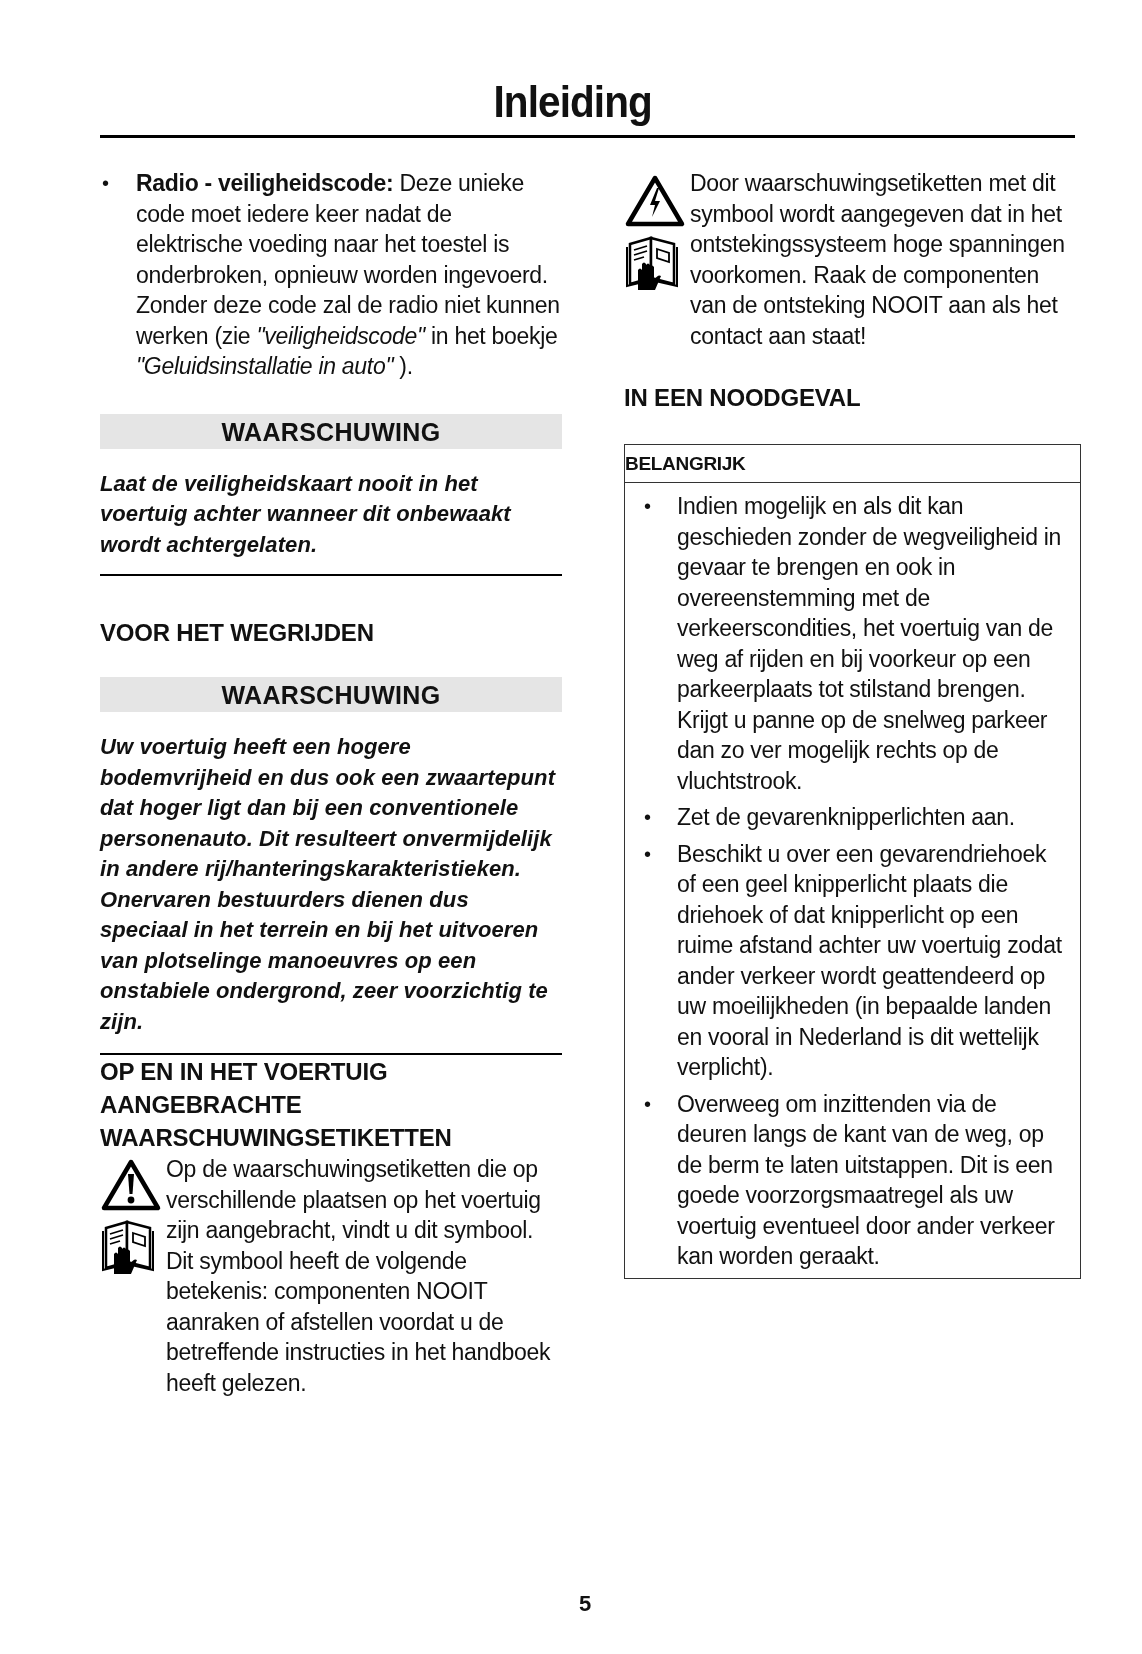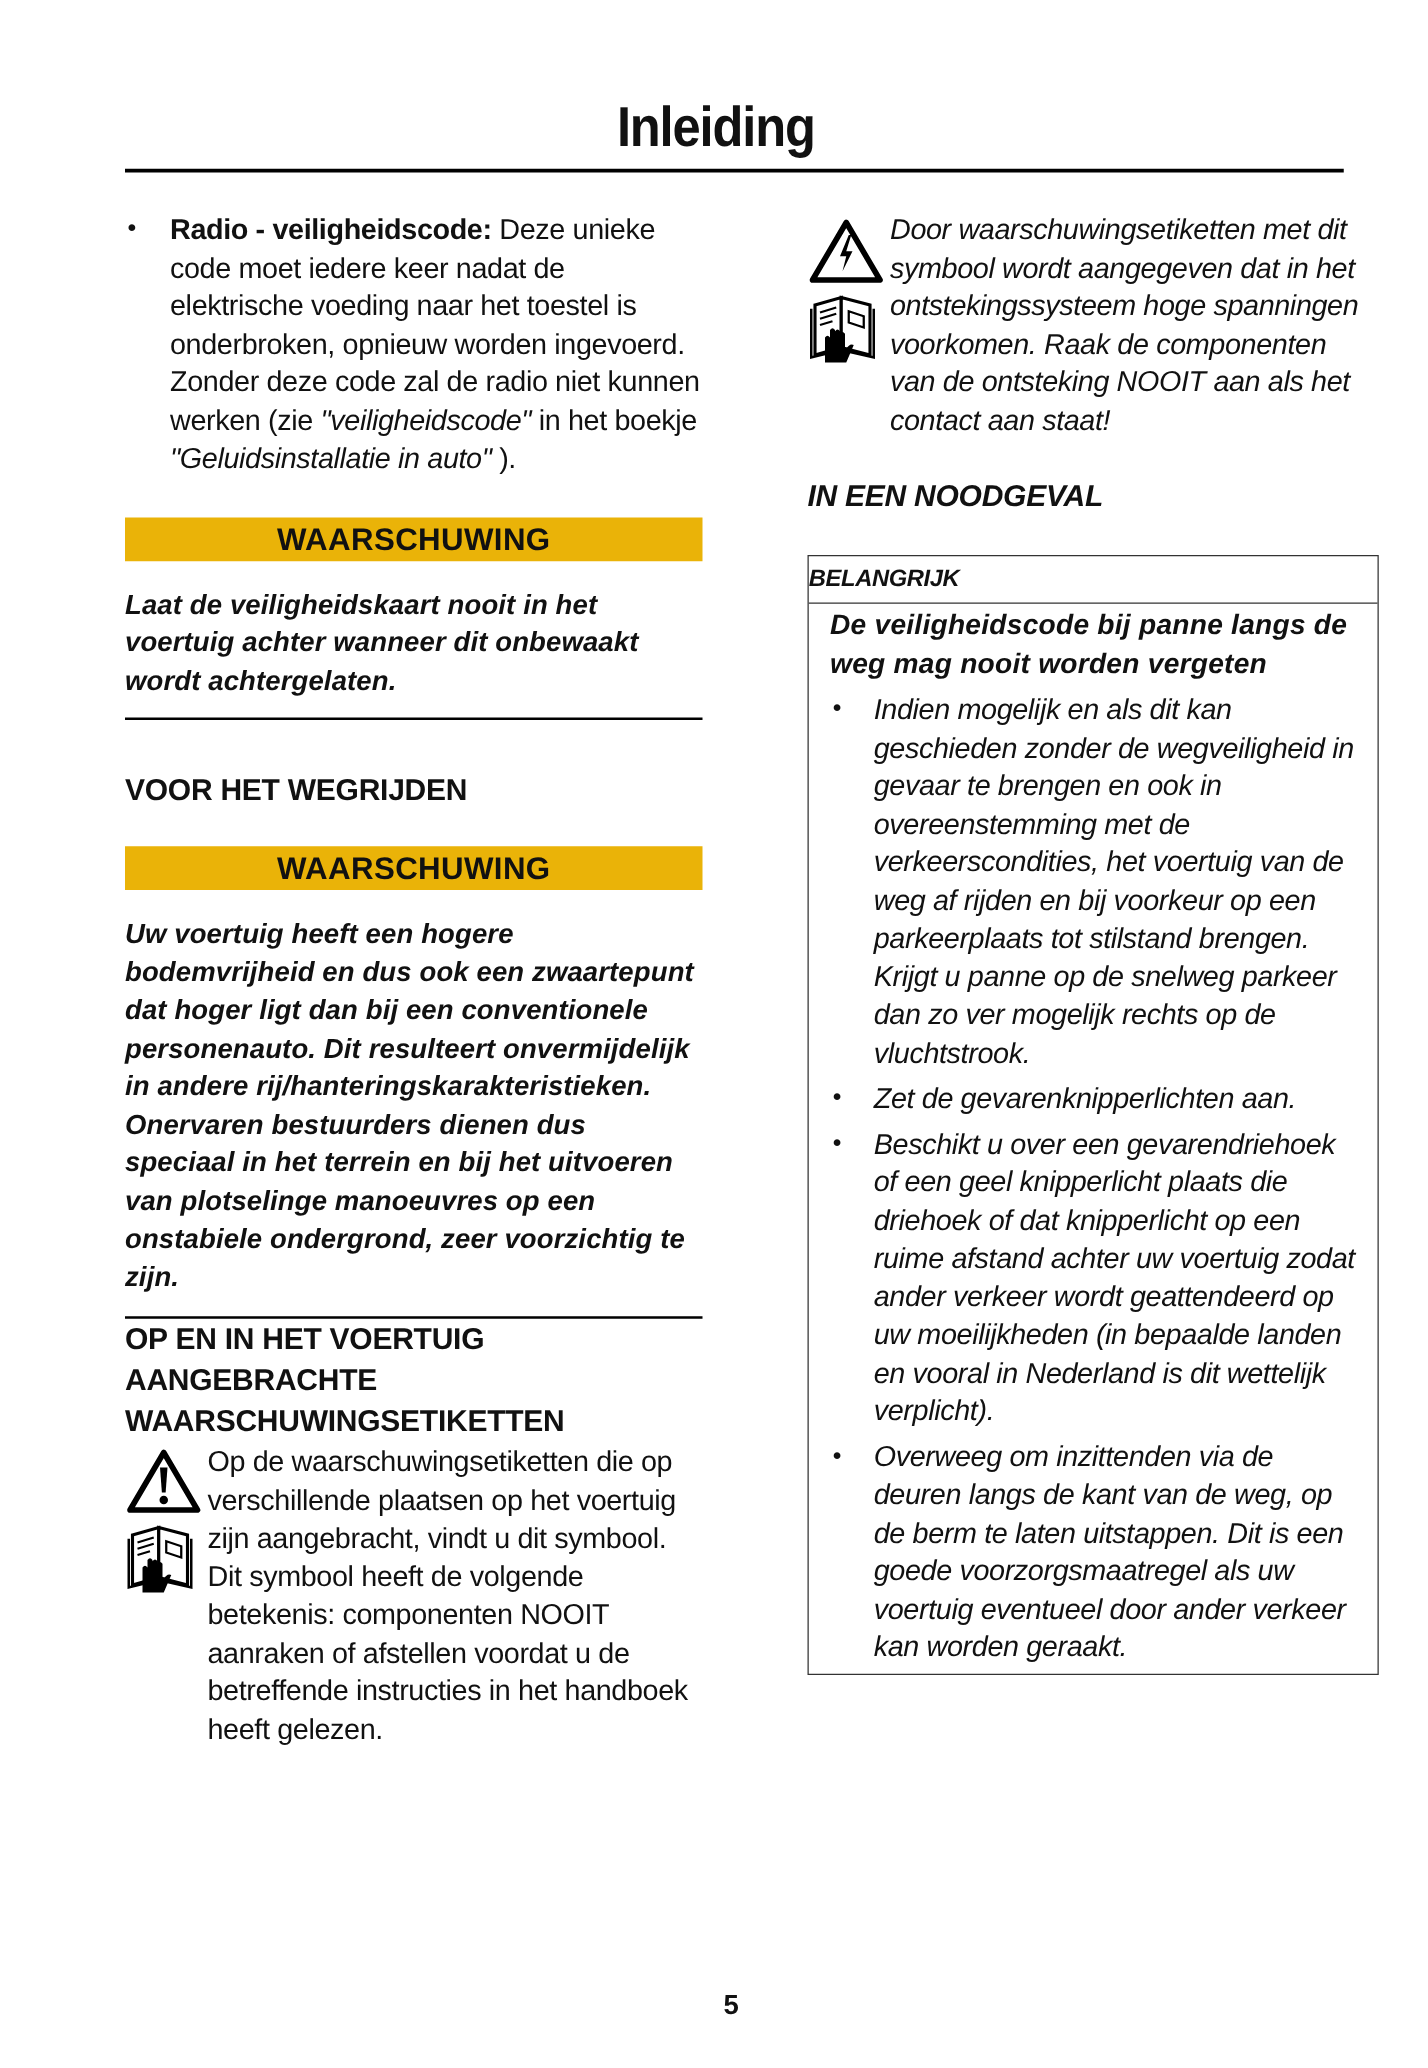--- a/index.html
+++ b/index.html
@@ -9,32 +9,32 @@
   }
   .page-title {
     position: absolute; left: 0; width: 1142px; top: 76px;
     text-align: center; font-size: 45px; font-weight: bold; letter-spacing: -1px;
     transform: scaleX(0.9); transform-origin: 588px 0;
   }
   .title-rule { position: absolute; left: 100px; width: 975px; top: 135px; height: 3px; background: #000; }
 
   .col { position: absolute; top: 168px; }
   .col-left { left: 100px; width: 462px; }
-  .col-right { left: 646px; width: 457px; font-style: italic; }
+  .col-right { left: 624px; width: 457px; }
 
   .body-text { font-size: 23px; line-height: 30.5px; letter-spacing: -0.3px; }
 
   .bullet { display: flex; }
   .bullet .dot { width: 34px; flex: none; font-size: 20px; line-height: 30.5px; padding-left: 2px; }
   .bullet .txt { flex: 1; }
   .bold { font-weight: bold; }
   .ital { font-style: italic; }
 
   .warn-bar {
-    background: #eab308; height: 35px; margin-top: 32px;
+    background: #e5e5e5; height: 35px; margin-top: 32px;
     text-align: center; font-weight: bold; font-size: 25px; line-height: 36px; letter-spacing: 0.3px;
   }
   .warn-text { font-weight: bold; font-style: italic; font-size: 22px; line-height: 30.5px; letter-spacing: 0.1px; margin-top: 20px; }
   .hr { height: 2px; background: #000; margin-top: 14px; }
 
   .section-h { font-weight: bold; font-size: 24px; line-height: 33px; letter-spacing: -0.2px; }
 
   .icon-block { display: flex; }
   .icon-col { width: 66px; flex: none; padding-top: 6px; }
   .icon-col svg { display: block; }
@@ -117,21 +117,20 @@
       </svg>
     </div>
     <div class="icon-text"> Door waarschuwingsetiketten met dit symbool wordt aangegeven dat in het ontstekingssysteem hoge spanningen voorkomen. Raak de componenten van de ontsteking NOOIT aan als het contact aan staat!</div>
   </div>
 
   <div class="section-h" style="margin-top:30px">IN EEN NOODGEVAL</div>
 
   <div class="box">
     <div class="box-head">BELANGRIJK</div>
     <div class="box-body">
-      <div class="box-lead">De veiligheidscode bij panne langs de weg mag nooit worden vergeten</div>
       <div class="bullet">
         <span class="dot">•</span>
         <span class="txt">Indien mogelijk en als dit kan geschieden zonder de wegveiligheid in gevaar te brengen en ook in overeenstemming met de verkeerscondities, het voertuig van de weg af rijden en bij voorkeur op een parkeerplaats tot stilstand brengen. Krijgt u panne op de snelweg parkeer dan zo ver mogelijk rechts op de vluchtstrook.</span>
       </div>
       <div class="bullet">
         <span class="dot">•</span>
         <span class="txt">Zet de gevarenknipperlichten aan.</span>
       </div>
       <div class="bullet">
         <span class="dot">•</span>

